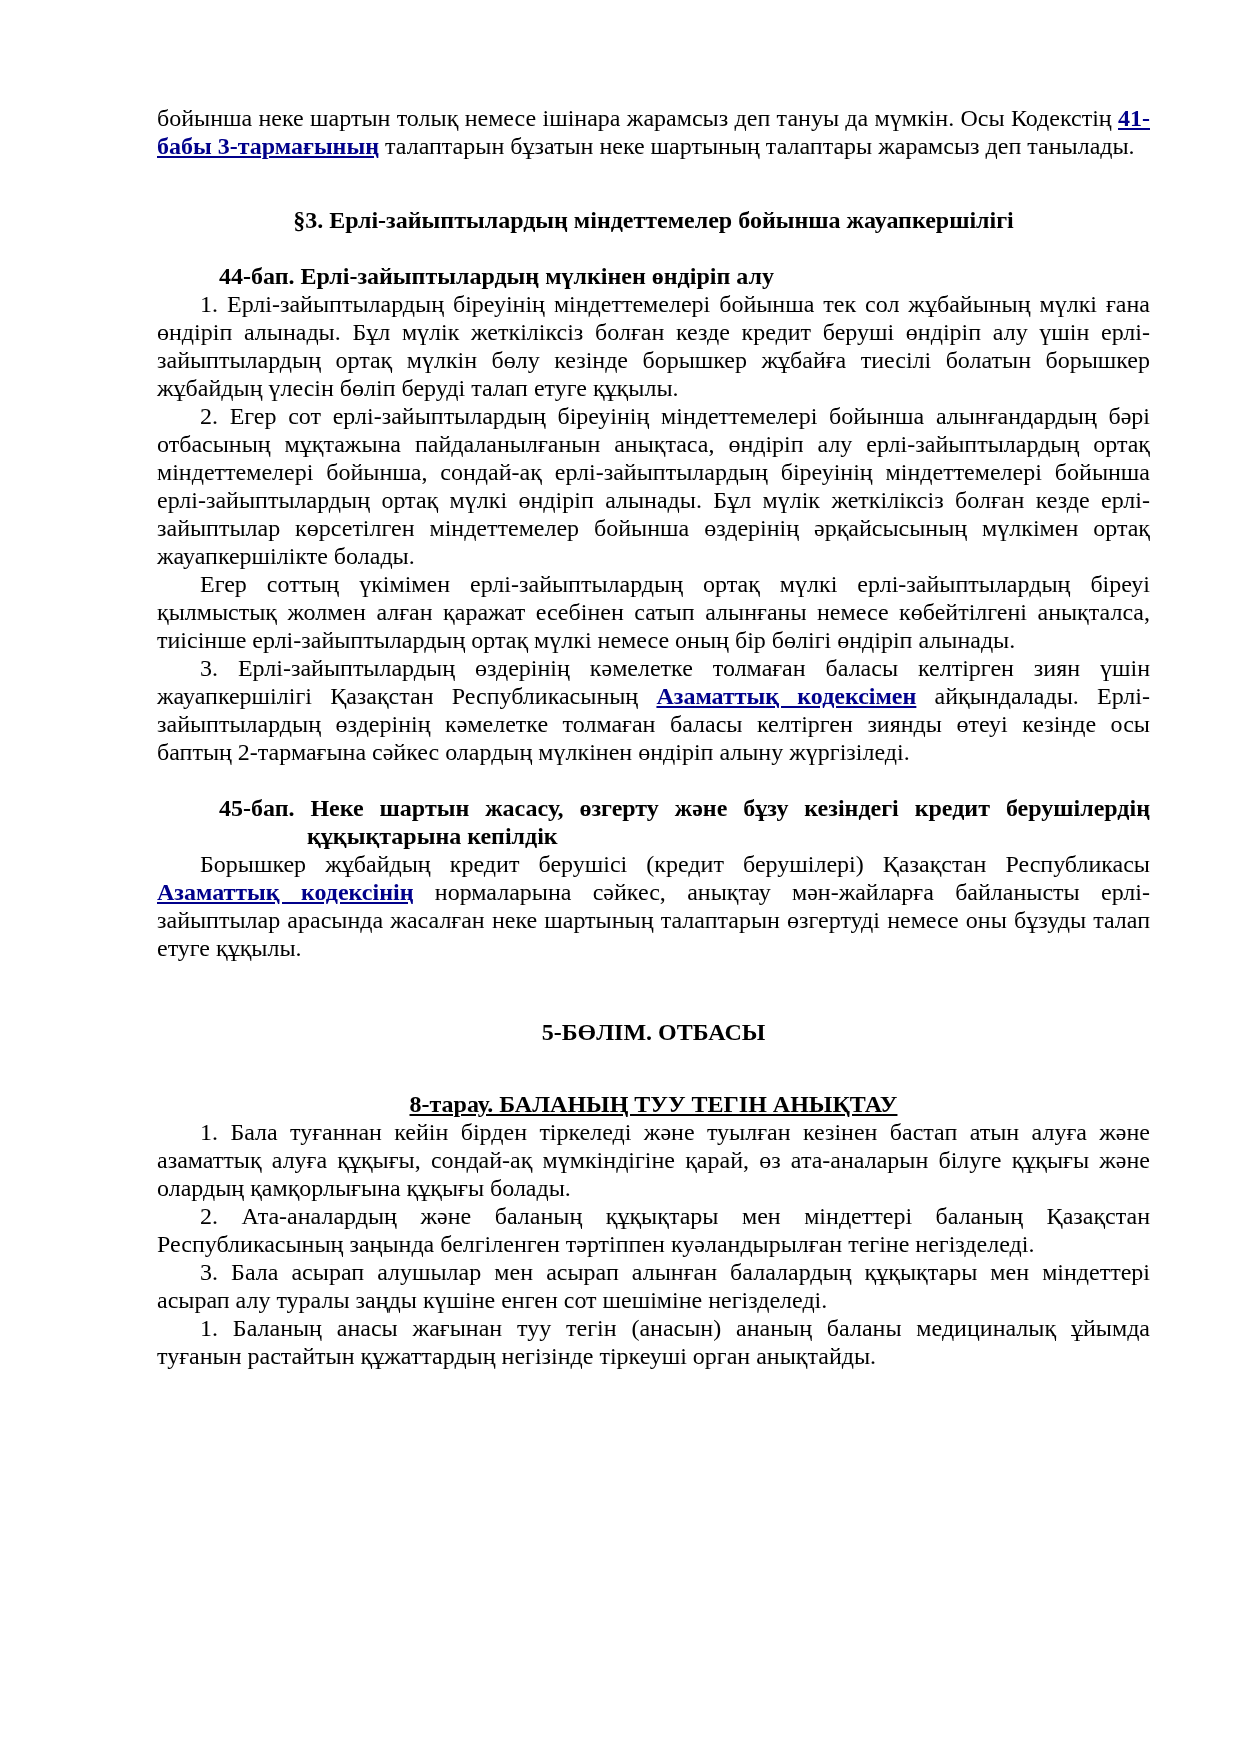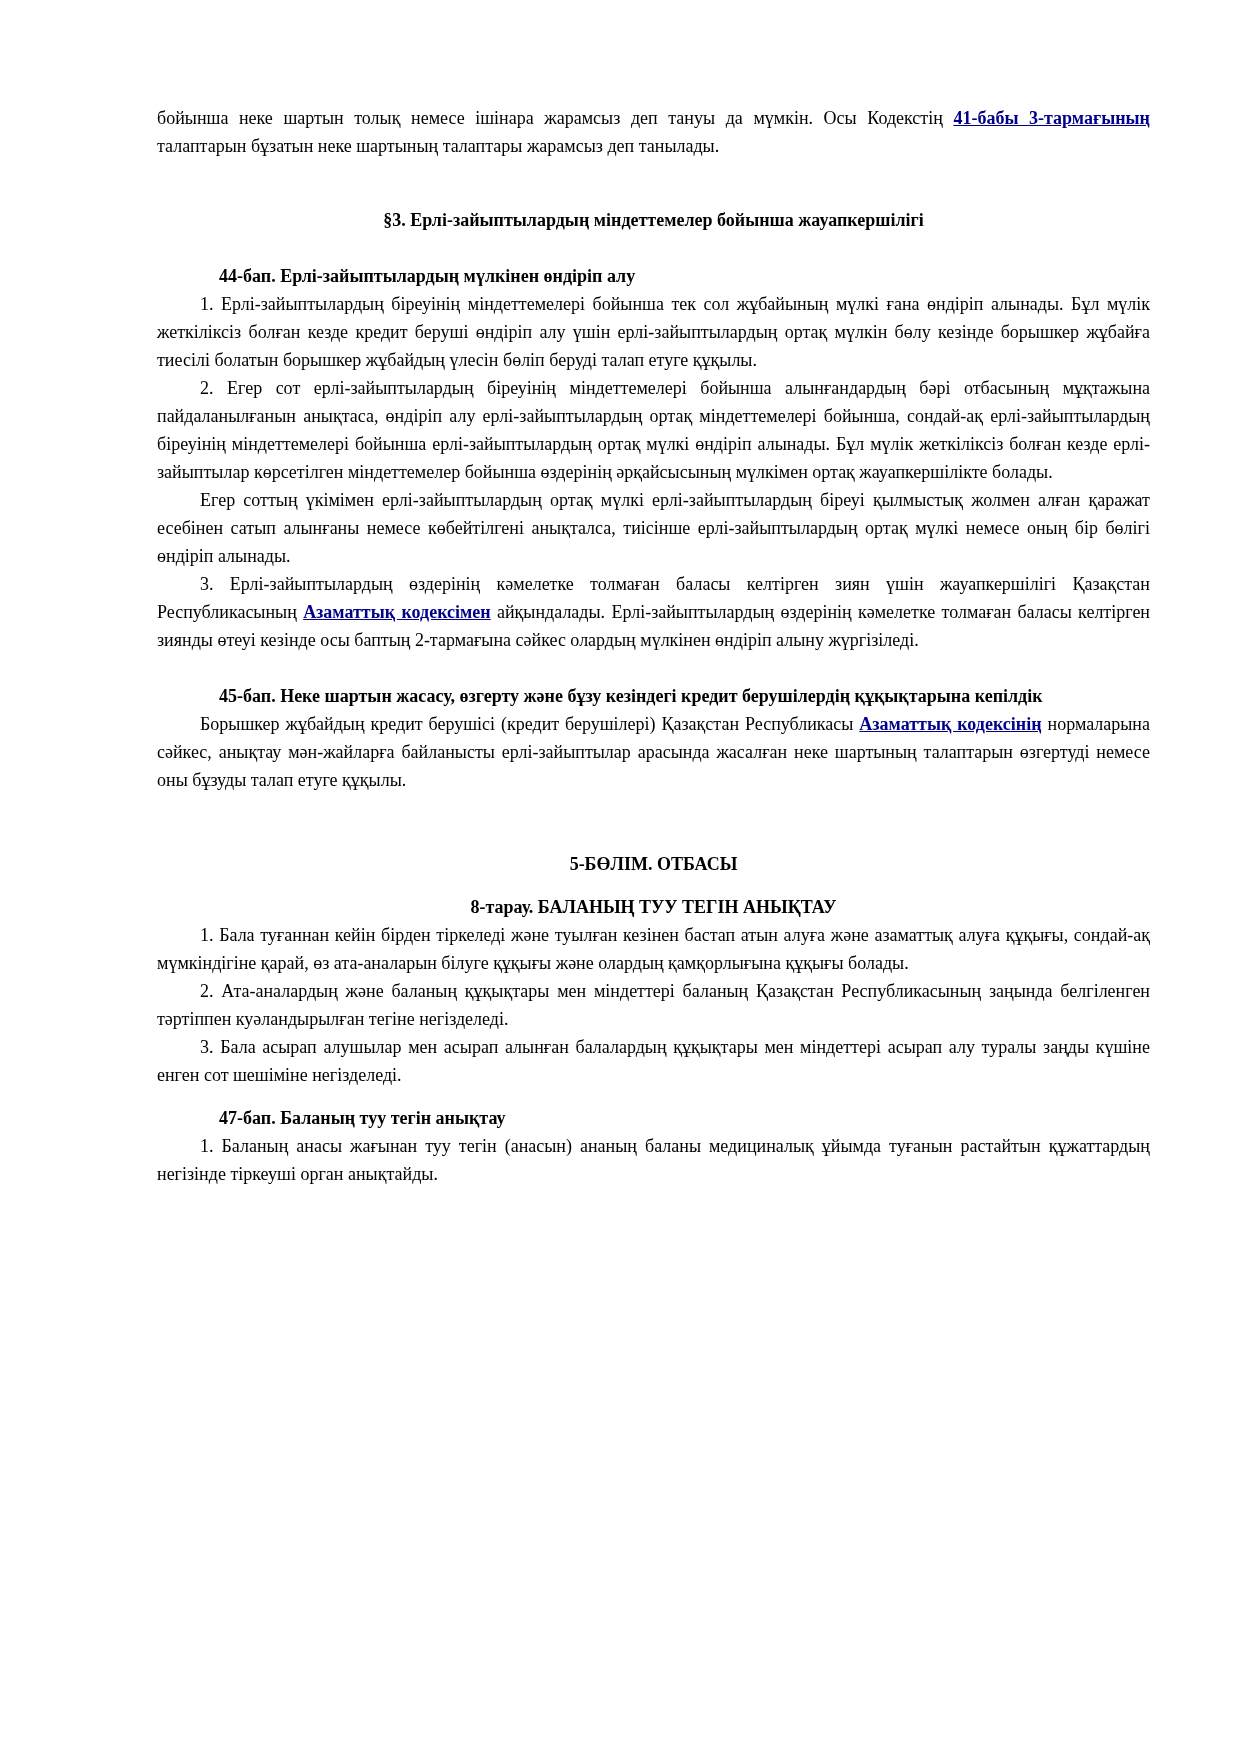--- a/index.html
+++ b/index.html
@@ -13,21 +13,21 @@
     position: relative;
     overflow: hidden;
     font-family: "Liberation Serif", "DejaVu Serif", serif;
     color: #000000;
   }
   .doc-page {
     position: absolute;
     left: 157px;
     top: 104px;
     width: 993px;
-    font-size: 18px;
+    font-size: 24px;
     line-height: 28px;
   }
   .block {
     text-align: justify;
     margin: 0;
   }
   .para {
     text-indent: 43px;
   }
   .para.no-indent {
@@ -37,21 +37,21 @@
     font-weight: bold;
     text-align: center;
     text-indent: 0;
   }
   .h-article {
     font-weight: bold;
     padding-left: 150px;
     text-indent: -88px;
   }
   .gap-sm { margin-top: 28px; }
-  .gap-md { margin-top: 15px; }
+  .gap-md { margin-top: 44px; text-decoration: underline; }
   .gap-lg { margin-top: 46px; }
   .gap-xl { margin-top: 56px; }
   a.doc-link {
     color: var(--link-color, #00008B);
     font-weight: bold;
     text-decoration: underline;
     cursor: pointer;
   }
 </style>
 </head>
@@ -66,16 +66,15 @@
       <div class="block para"><span>2. Егер сот ерлі-зайыптылардың біреуінің міндеттемелері бойынша алынғандардың бәрі отбасының мұқтажына пайдаланылғанын анықтаса, өндіріп алу ерлі-зайыптылардың ортақ міндеттемелері бойынша, сондай-ақ ерлі-зайыптылардың біреуінің міндеттемелері бойынша ерлі-зайыптылардың ортақ мүлкі өндіріп алынады. Бұл мүлік жеткіліксіз болған кезде ерлі-зайыптылар көрсетілген міндеттемелер бойынша өздерінің әрқайсысының мүлкімен ортақ жауапкершілікте болады.</span></div>
       <div class="block para"><span>Егер соттың үкімімен ерлі-зайыптылардың ортақ мүлкі ерлі-зайыптылардың біреуі қылмыстық жолмен алған қаражат есебінен сатып алынғаны немесе көбейтілгені анықталса, тиісінше ерлі-зайыптылардың ортақ мүлкі немесе оның бір бөлігі өндіріп алынады.</span></div>
       <div class="block para"><span>3. Ерлі-зайыптылардың өздерінің кәмелетке толмаған баласы келтірген зиян үшін жауапкершілігі Қазақстан Республикасының </span><a class="doc-link" href="#">Азаматтық кодексімен</a><span> айқындалады. Ерлі-зайыптылардың өздерінің кәмелетке толмаған баласы келтірген зиянды өтеуі кезінде осы баптың 2-тармағына сәйкес олардың мүлкінен өндіріп алыну жүргізіледі.</span></div>
       <div class="block h-article gap-sm"><span>45-бап. Неке шартын жасасу, өзгерту және бұзу кезіндегі кредит берушілердің құқықтарына кепілдік</span></div>
       <div class="block para"><span>Борышкер жұбайдың кредит берушісі (кредит берушілері) Қазақстан Республикасы </span><a class="doc-link" href="#">Азаматтық кодексінің</a><span> нормаларына сәйкес, анықтау мән-жайларға байланысты ерлі-зайыптылар арасында жасалған неке шартының талаптарын өзгертуді немесе оны бұзуды талап етуге құқылы.</span></div>
       <div class="block h-center gap-xl"><span>5-БӨЛІМ. ОТБАСЫ</span></div>
       <div class="block h-center gap-md"><span>8-тарау. БАЛАНЫҢ ТУУ ТЕГІН АНЫҚТАУ</span></div>
       <div class="block para"><span>1. Бала туғаннан кейін бірден тіркеледі және туылған кезінен бастап атын алуға және азаматтық алуға құқығы, сондай-ақ мүмкіндігіне қарай, өз ата-аналарын білуге құқығы және олардың қамқорлығына құқығы болады.</span></div>
       <div class="block para"><span>2. Ата-аналардың және баланың құқықтары мен міндеттері баланың Қазақстан Республикасының заңында белгіленген тәртіппен куәландырылған тегіне негізделеді.</span></div>
       <div class="block para"><span>3. Бала асырап алушылар мен асырап алынған балалардың құқықтары мен міндеттері асырап алу туралы заңды күшіне енген сот шешіміне негізделеді.</span></div>
-      <div class="block h-article gap-md"><span>47-бап. Баланың туу тегін анықтау</span></div>
       <div class="block para"><span>1. Баланың анасы жағынан туу тегін (анасын) ананың баланы медициналық ұйымда туғанын растайтын құжаттардың негізінде тіркеуші орган анықтайды.</span></div>
     </div>
 </div>
 
 </body></html>

